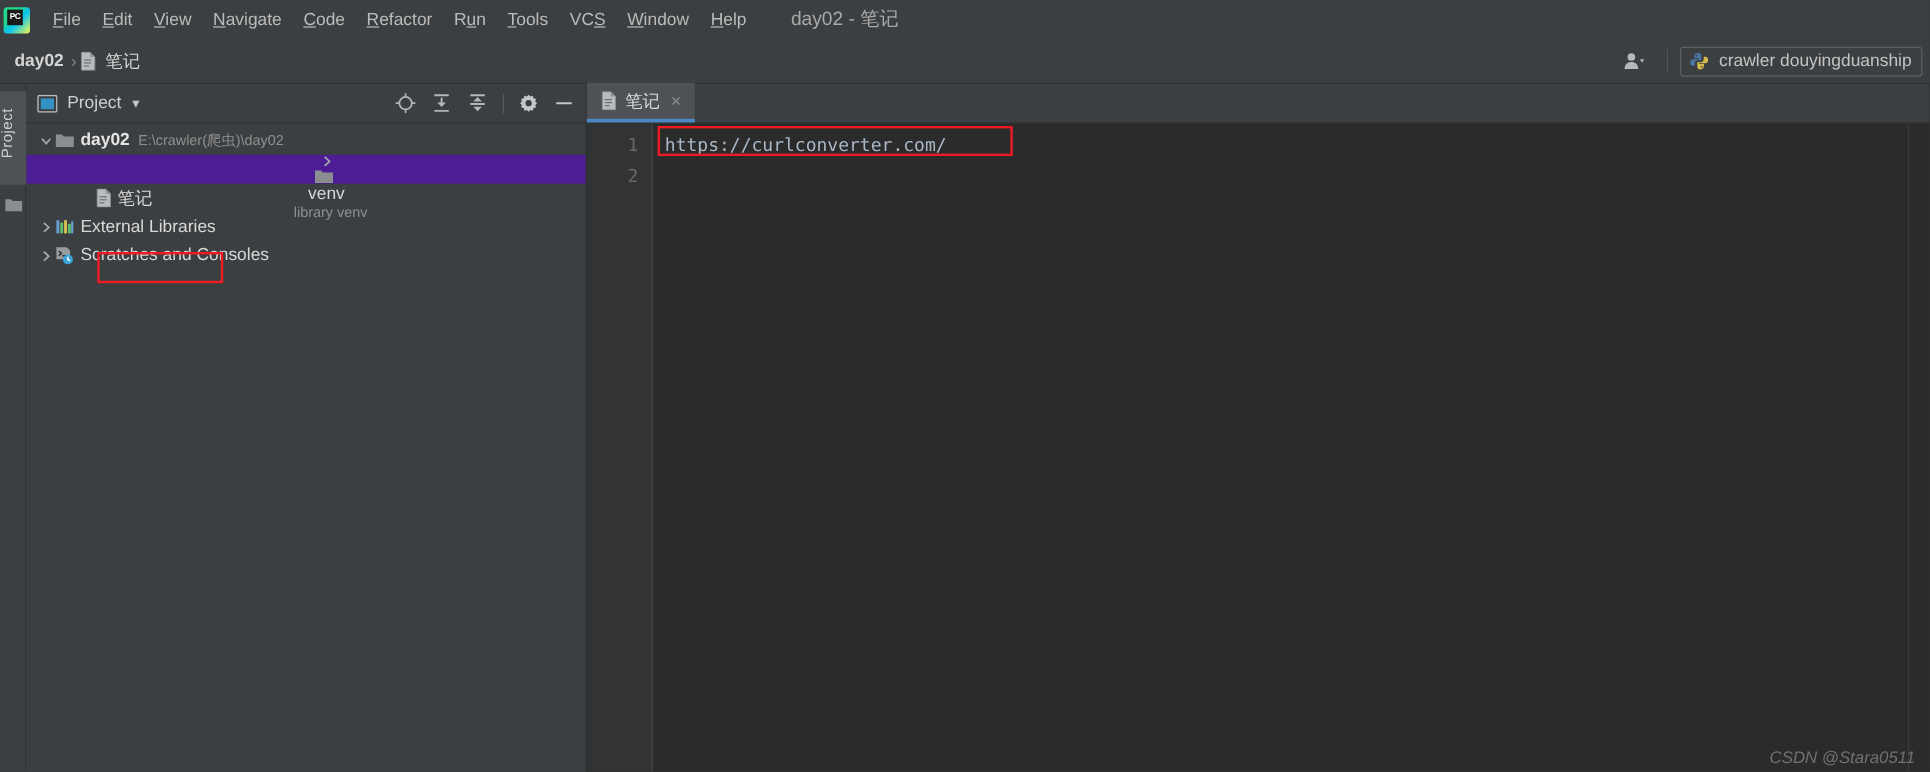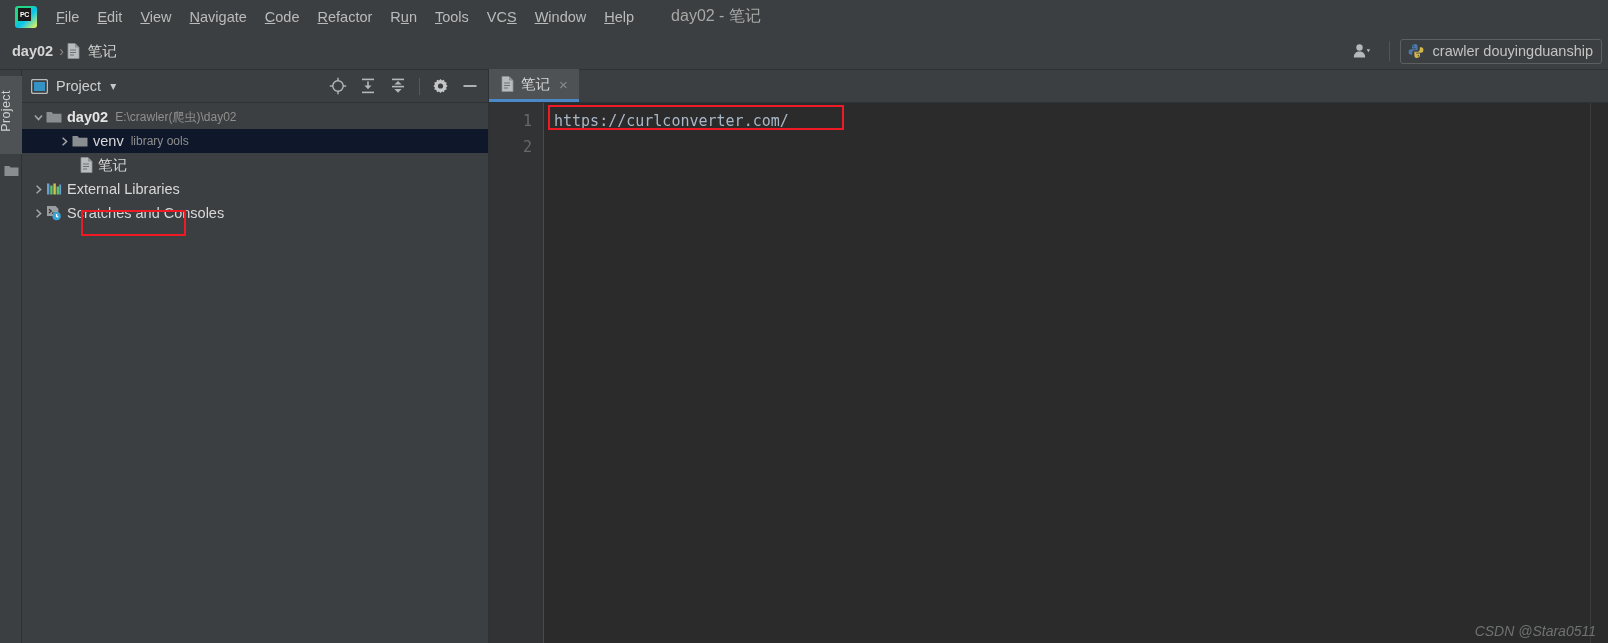--- a/index.html
+++ b/index.html
@@ -20,21 +20,21 @@
   }
 
   
   .menubar {
     position: absolute;
     left: 0; top: 0;
     width: 1324px; height: 33px;
     background: #3c3f41;
     display: flex;
     align-items: center;
-    padding-left: 12px;
+    padding-left: 0;
     text-align: right;
   }
   .pc-logo {
     width: 22px; height: 22px;
     margin: 0 10px 0 3px;
     position: relative;
     border-radius: 3px;
     background: linear-gradient(135deg, #21d789 0%, #21d789 32%, #07c3f2 55%, #fcf84a 100%);
     flex: none;
     overflow: hidden;
@@ -192,21 +192,21 @@
   }
   .trow .arrow {
     width: 16px; flex: none;
     display: flex; align-items: center; justify-content: center;
     color: #9b9b9b;
   }
   .trow .ico { flex: none; display: flex; align-items: center; margin-right: 5px; }
   .tlabel { color: #d8d8d8; font-size: 14.5px; }
   .tlabel.bold { font-weight: bold; color: #e4e4e4; }
   .thint { color: #8f8f8f; font-size: 12px; margin-left: 7px; }
-  .trow.venv   { background: #0f172a; }
+  .trow.venv   { background: #4c1d95; flex-direction: column; }
   .trow.selected { background: #0d293e; }
 
   .redbox-notes {
     position: absolute;
     left: 59px; top: 107px;
     width: 105px; height: 26px;
     border: 2.5px solid #ee1b24;
     pointer-events: none;
   }
 
@@ -461,21 +461,21 @@
           <svg width="11" height="11" viewBox="0 0 11 11">
               <path d="M3.6 1.8 L7.6 5.5 L3.6 9.2" fill="none" stroke="#a5a7a8" stroke-width="1.5"></path>
             </svg>
         </span>
         <span class="ico">
           <svg width="16" height="14" viewBox="0 0 16 14">
             <path d="M0.5 2 H5.6 L7 3.8 H15.5 V12.6 H0.5 Z" fill="#8b8e90"></path>
           </svg>
         </span>
         <span class="tlabel">venv</span>
-        <span class="thint">library ools</span>
+        <span class="thint">library venv</span>
       </div>
 
 
       <div class="trow ind-3">
         <span class="ico">
           <svg width="13" height="16" viewBox="0 0 13 16">
             <path d="M1 0.5 H8 L12 4.5 V15.5 H1 Z" fill="#b8bcbf" stroke="#8e9294" stroke-width="0.8"></path>
             <path d="M8 0.8 V4.4 H11.7" fill="#8e9294"></path>
             <rect x="3" y="6.5" width="6" height="1" fill="#6d7173"></rect>
             <rect x="3" y="9" width="6" height="1" fill="#6d7173"></rect>

